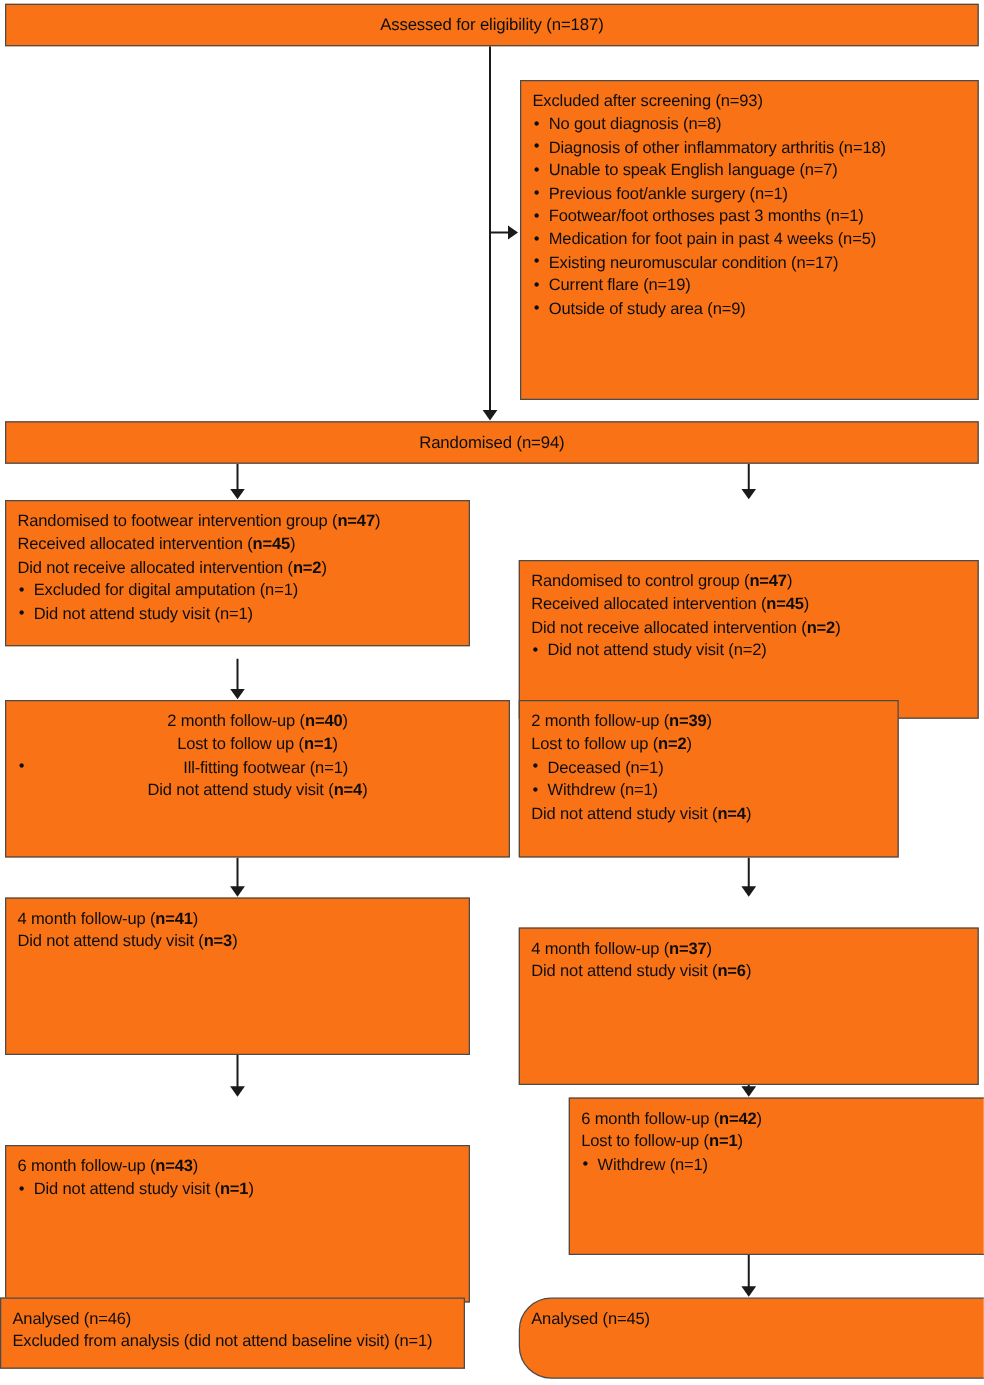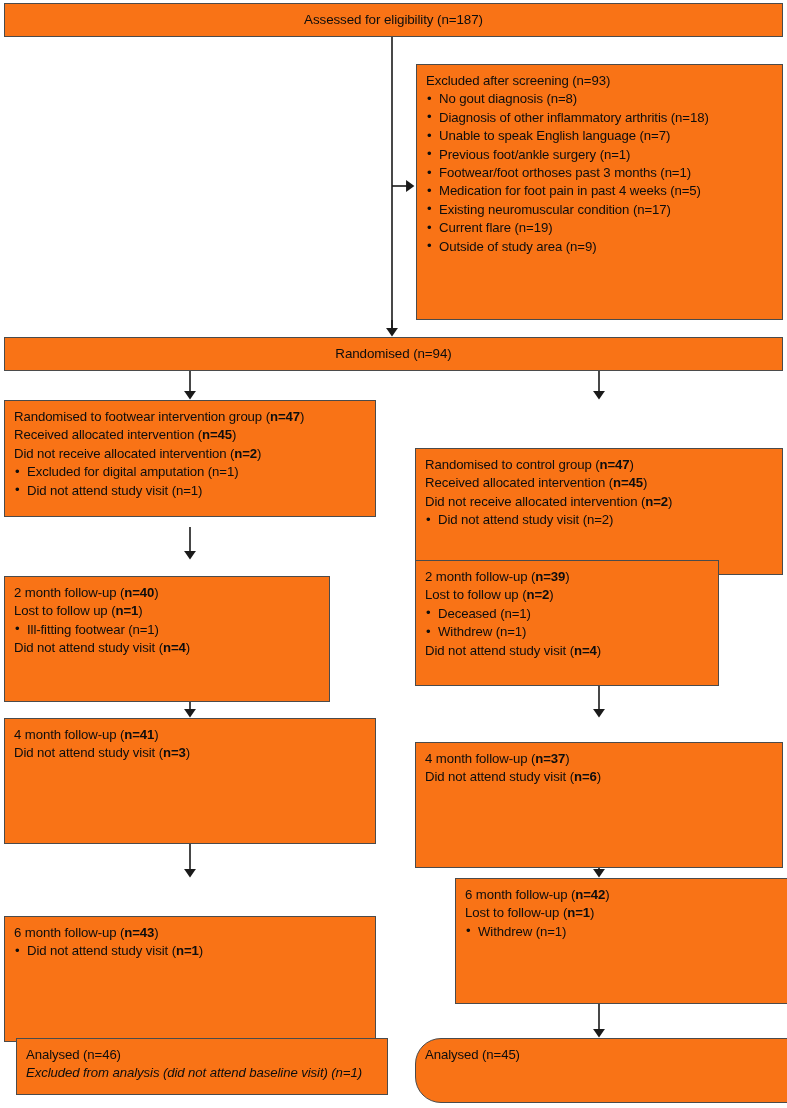--- a/index.html
+++ b/index.html
@@ -34,21 +34,20 @@
     padding-top: 6px;
   }
   .line {
     font-size: 13.2px;
     line-height: 18.4px;
     white-space: nowrap;
     letter-spacing: -0.1px;
   }
   .line.wrap {
     white-space: normal;
-    font-style: italic;
   }
   .line b {
     font-weight: bold;
   }
   .bullet {
     position: relative;
     padding-left: 13px;
   }
   .bullet::before {
     content: "\2022";
@@ -71,30 +70,30 @@
     pointer-events: none;
   }
   
   #box-assessed      { left: 4px;   top: 3px;    width: 779px; height: 34px; }
   #box-excluded      { left: 416px; top: 64px;   width: 367px; height: 256px; }
   #box-randomised    { left: 4px;   top: 337px;  width: 779px; height: 34px; }
 
   #box-alloc-left    { left: 4px;   top: 400px;  width: 372px; height: 117px; }
   #box-alloc-right   { left: 415px; top: 400px;  width: 368px; height: 127px; margin-top: 48px; }
 
-  #box-m2-left       { left: 4px;   top: 576px;  width: 326px; height: 126px; }
+  #box-m2-left       { left: 4px;   top: 560px;  width: 404px; height: 126px; text-align: center; }
   #box-m2-right      { left: 415px; top: 560px;  width: 304px; height: 126px; }
 
   #box-m4-left       { left: 4px;   top: 718px;  width: 372px; height: 126px; }
   #box-m4-right      { left: 415px; top: 718px;  width: 368px; height: 126px; margin-top: 24px; }
 
   #box-m6-left       { left: 4px;   top: 916px;  width: 372px; height: 126px; }
   #box-m6-right      { left: 415px; top: 878px;  width: 368px; height: 126px; margin-left: 40px; }
 
-  #box-analysed-left  { left: 16px;   top: 1038px; width: 372px; height: 57px; }
+  #box-analysed-left  { left: 0;   top: 1038px; width: 372px; height: 57px; }
   #box-analysed-right { left: 415px; top: 1038px; width: 412px; height: 65px; border-radius: 26px; }
 </style>
 </head>
 <body>
 
 <div id="diagram">
 
   <svg class="connectors" viewBox="0 0 787 1108">
     <defs>
       <marker id="arrow" markerWidth="9" markerHeight="9" refX="1.2" refY="4" orient="auto" markerUnits="strokeWidth">

